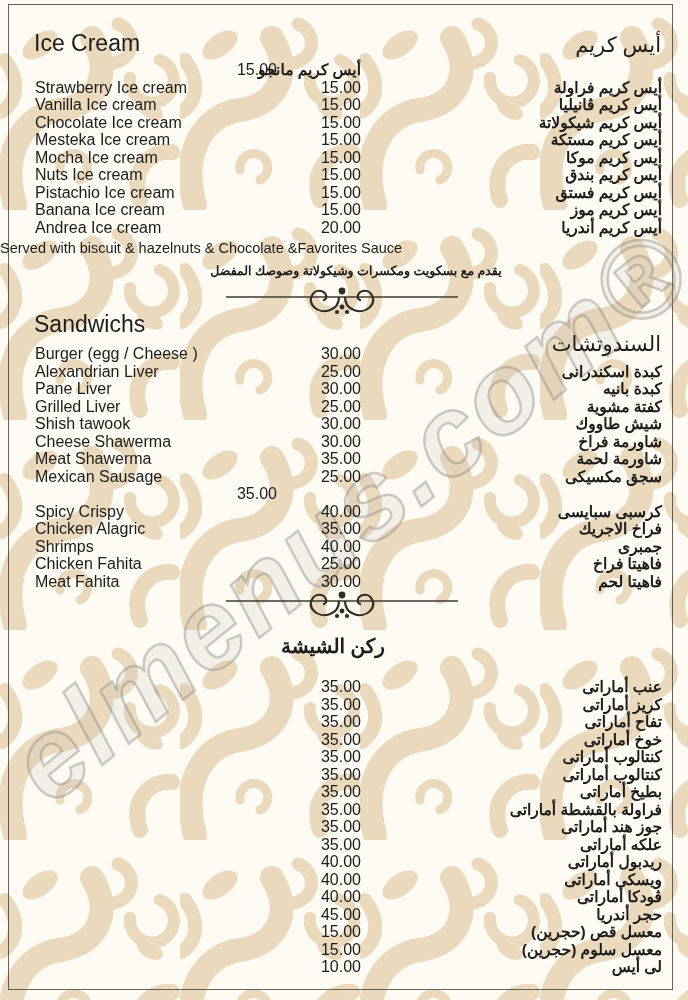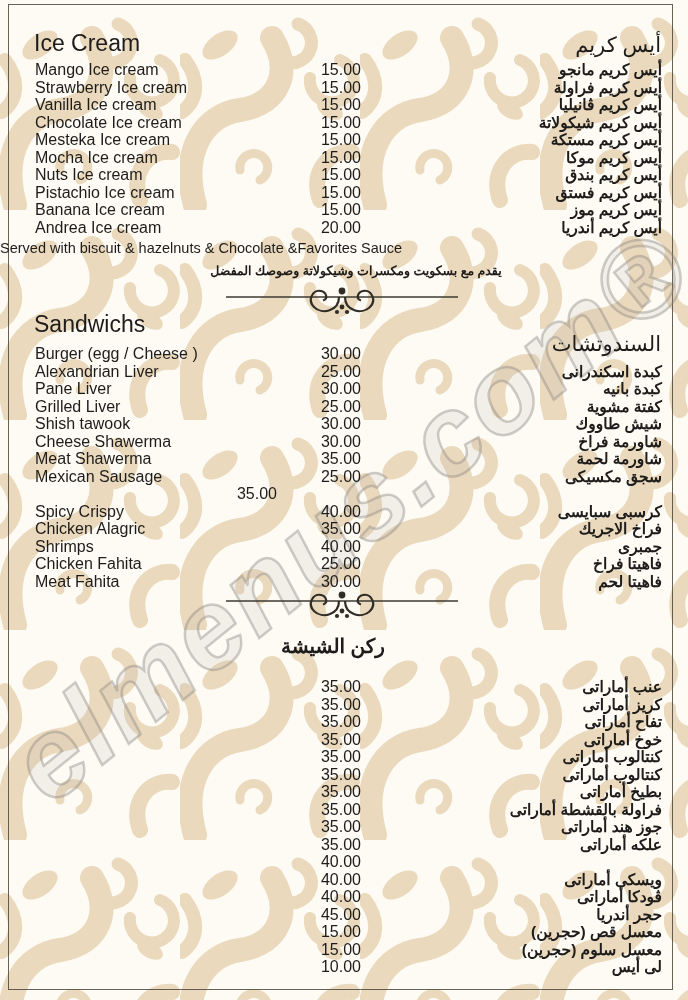--- a/index.html
+++ b/index.html
@@ -67,21 +67,20 @@
   <div class="frame"></div>
 
   <div class="layer">
 
     <h2 class="sec-title en-title" style="top:31px">Ice Cream</h2>
     <h2 class="sec-title ar-title" style="top:33px" dir="rtl" lang="ar">أيس كريم</h2>
 
     <div class="rows" style="top:61px">
 
         <div class="row">
-          <span class="en">Mango Ice cream</span>
           <span class="price">15.00</span>
           <span class="ar" dir="rtl" lang="ar">أيس كريم مانجو</span>
         </div>
 
         <div class="row">
           <span class="en">Strawberry Ice cream</span>
           <span class="price">15.00</span>
           <span class="ar" dir="rtl" lang="ar">أيس كريم فراولة</span>
         </div>
 
@@ -312,20 +311,21 @@
 
         <div class="row">
           <span class="en"></span>
           <span class="price">35.00</span>
           <span class="ar" dir="rtl" lang="ar">علكه أماراتى</span>
         </div>
 
         <div class="row">
           <span class="en"></span>
           <span class="price">40.00</span>
+          <span class="ar" dir="rtl" lang="ar">ريدبول أماراتى</span>
         </div>
 
         <div class="row">
           <span class="en"></span>
           <span class="price">40.00</span>
           <span class="ar" dir="rtl" lang="ar">ويسكى أماراتى</span>
         </div>
 
         <div class="row">
           <span class="en"></span>

